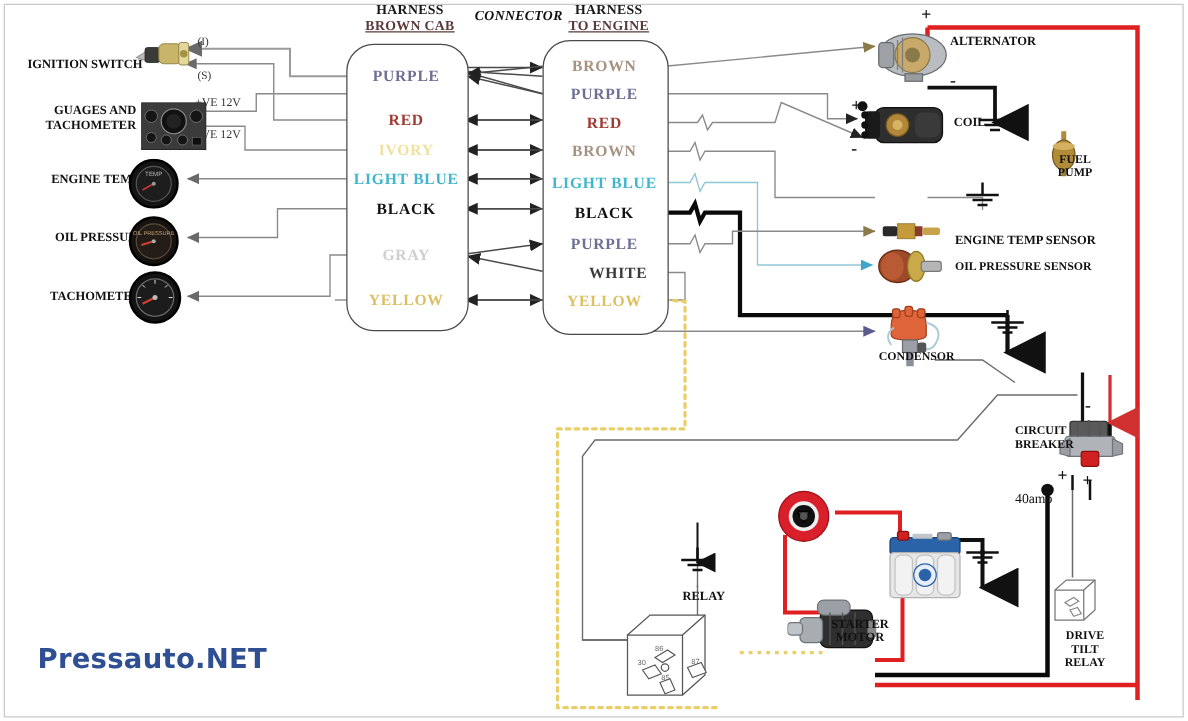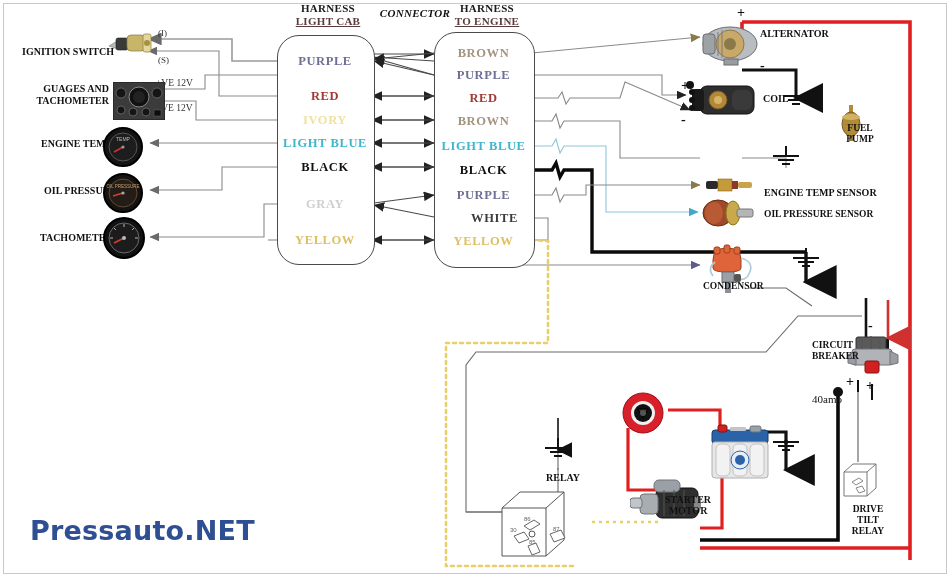--- a/index.html
+++ b/index.html
@@ -7,34 +7,34 @@
   #stage{position:relative;width:950px;height:577px;background:#fff;overflow:hidden;}
   #stage::after{content:"";position:absolute;left:3px;top:3px;right:3px;bottom:3px;border:1px solid #c9c9c9;pointer-events:none;}
   .lbl{position:absolute;white-space:nowrap;font-family:"Liberation Serif",serif;font-weight:bold;color:#111;}
   .hdr{position:absolute;text-align:center;font-family:"Liberation Serif",serif;font-weight:bold;font-size:11px;letter-spacing:.3px;color:#1a1a1a;line-height:13px;}
   .hdr .u{text-decoration:underline;color:#5a3a3a;}
   .hdr.it{font-style:italic;font-weight:bold;color:#111;text-decoration:none;}
   .harness{position:absolute;border:1.3px solid #4a4a4a;border-radius:22px;background:#fff;}
   .wire{position:absolute;white-space:nowrap;font-family:"Liberation Serif",serif;font-weight:bold;font-size:12.5px;letter-spacing:.6px;text-align:center;}
   svg.lay{position:absolute;left:0;top:0;width:950px;height:577px;overflow:visible;}
   .comp{position:absolute;}
-  .wm1{position:absolute;font-family:"DejaVu Sans",sans-serif;font-weight:bold;font-size:27px;color:#2f4f93;letter-spacing:.2px;}
+  .wm1{position:absolute;font-family:"DejaVu Sans",sans-serif;font-weight:bold;font-size:22px;color:#2f4f93;letter-spacing:.2px;}
   .wm2{position:absolute;font-family:"DejaVu Sans",sans-serif;font-weight:bold;font-size:27px;color:#ffffff;letter-spacing:1px;
        text-shadow:-1px 0 #8d8d8d,0 1px #8d8d8d,1px 0 #8d8d8d,0 -1px #8d8d8d,1px 1px #8d8d8d,-1px -1px #8d8d8d;}
   .pin{position:absolute;font-family:"Liberation Serif",serif;font-size:9px;color:#333;white-space:nowrap;}
   .sgn{position:absolute;font-family:"Liberation Serif",serif;font-weight:bold;font-size:14px;color:#111;}
 </style>
 </head>
 <body>
 
 <div id="stage">
 
   <div class="hdr" style="left:283px;top:2px;width:90px;">
     <div>HARNESS</div>
-    <div class="u">LIGHT CAB</div>
+    <div class="u">BROWN CAB</div>
   </div>
   <div class="hdr it" style="left:370px;top:7px;width:90px;">CONNECTOR</div>
   <div class="hdr" style="left:442px;top:2px;width:90px;">
     <div>HARNESS</div>
     <div class="u">TO ENGINE</div>
   </div>
 
   <svg class="lay" viewBox="0 0 950 577">
     <defs>
       <marker id="ar" markerWidth="9" markerHeight="8" refX="8.5" refY="4" orient="auto">

